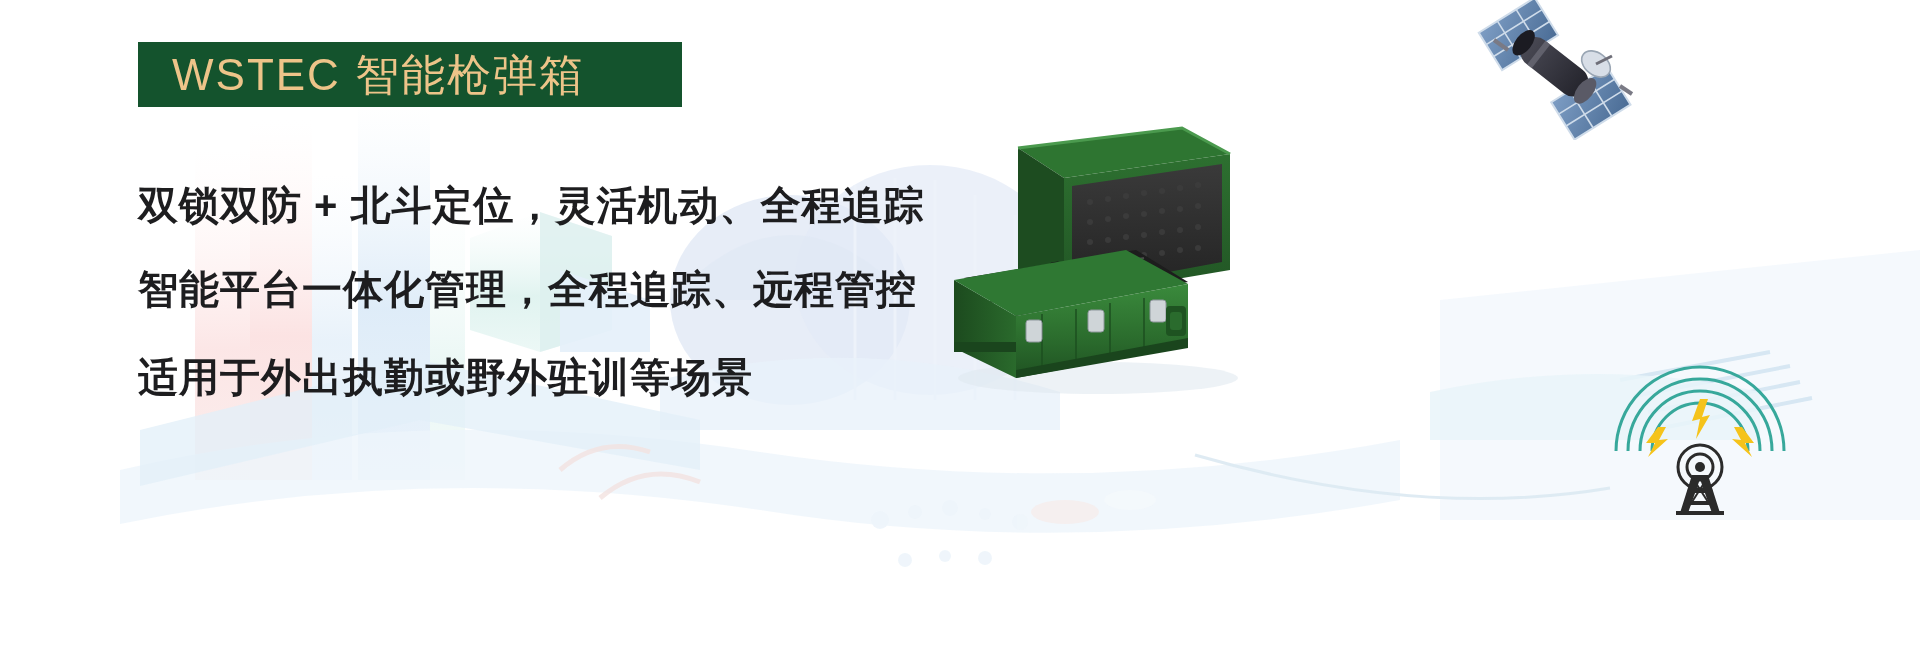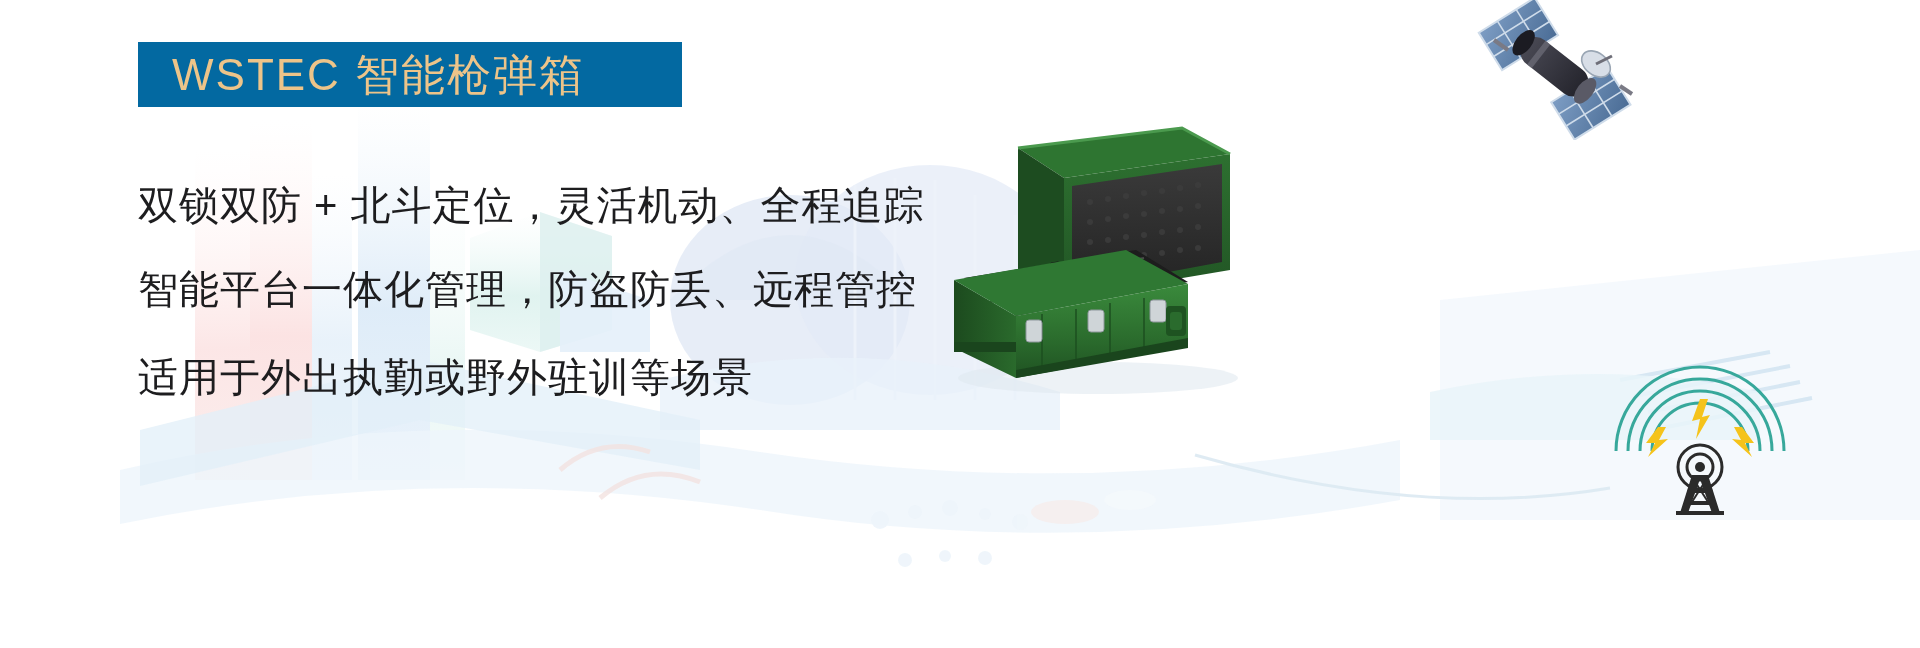--- a/index.html
+++ b/index.html
@@ -12,21 +12,21 @@
   .stage{position:absolute;inset:0;overflow:hidden;background:#fff;}
 
   
   .bg{position:absolute;inset:0;pointer-events:none;}
   .bg svg{position:absolute;top:0;left:0;}
 
   
   .banner{
     position:absolute;left:138px;top:42px;
     width:544px;height:65px;
-    background:#0369a1;
+    background:#14532d;
     display:flex;align-items:center;
   }
   .banner-text{
     color:#edc489;
     font-size:44px;
     letter-spacing:2px;
     padding-left:34px;
     white-space:nowrap;
     line-height:1;
     font-weight:400;
@@ -34,21 +34,21 @@
 
   
   .copy{position:absolute;left:138px;top:185px;width:830px;}
   .line{
     color:#1d1d1f;
     font-size:40px;
     letter-spacing:1px;
     line-height:1;
     margin-bottom:44px;
     white-space:nowrap;
-    font-weight:400;
+    font-weight:700;
   }
   .line:last-child{margin-bottom:0;margin-top:48px;}
 
   
   .case-wrap{position:absolute;left:930px;top:110px;width:330px;height:290px;}
 
   
   .sat-wrap{position:absolute;left:1470px;top:0px;width:170px;height:140px;}
 
   
@@ -138,21 +138,21 @@
       <path d="M1195 455 Q1420 520 1610 488" stroke="#dbe9f2" stroke-width="3" fill="none" opacity="0.9"></path>
     </svg>
   </div>
 
   <div class="banner">
     <div class="banner-text">WSTEC 智能枪弹箱</div>
   </div>
 
   <div class="copy">
     <div class="line">双锁双防 + 北斗定位，灵活机动、全程追踪</div>
-    <div class="line">智能平台一体化管理，防盗防丢、远程管控</div>
+    <div class="line">智能平台一体化管理，全程追踪、远程管控</div>
     <div class="line">适用于外出执勤或野外驻训等场景</div>
   </div>
 
   <div class="case-wrap">
     <svg width="330" height="290" viewBox="0 0 330 290">
       <defs>
         <linearGradient id="caseBody" x1="0" y1="0" x2="0" y2="1">
           <stop offset="0%" stop-color="#3a8a3c"></stop>
           <stop offset="55%" stop-color="#2c6e2e"></stop>
           <stop offset="100%" stop-color="#1f5222"></stop>

